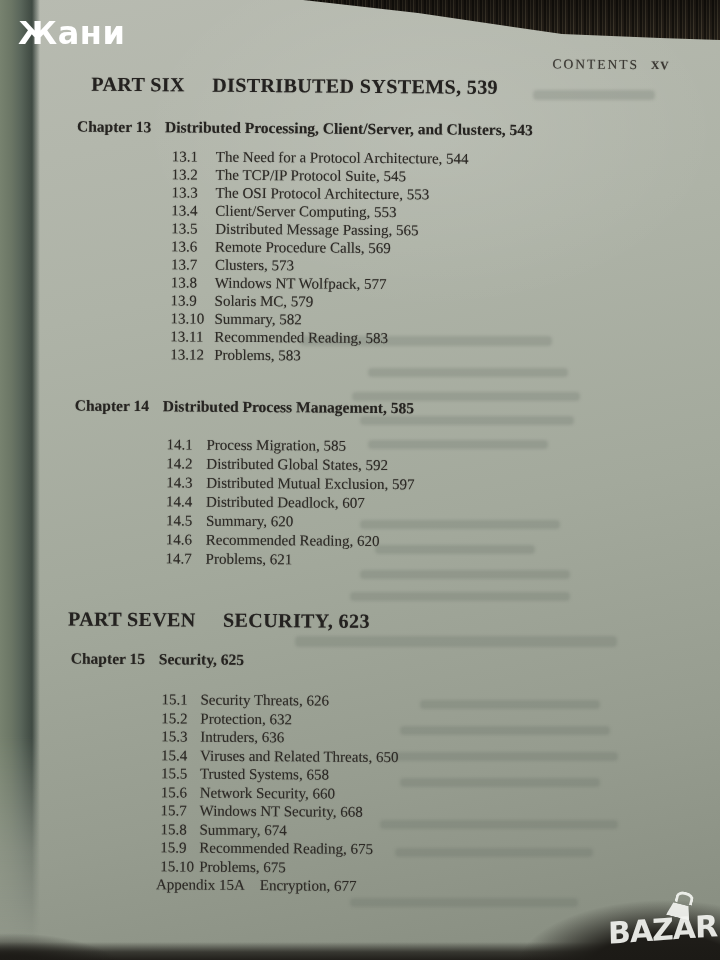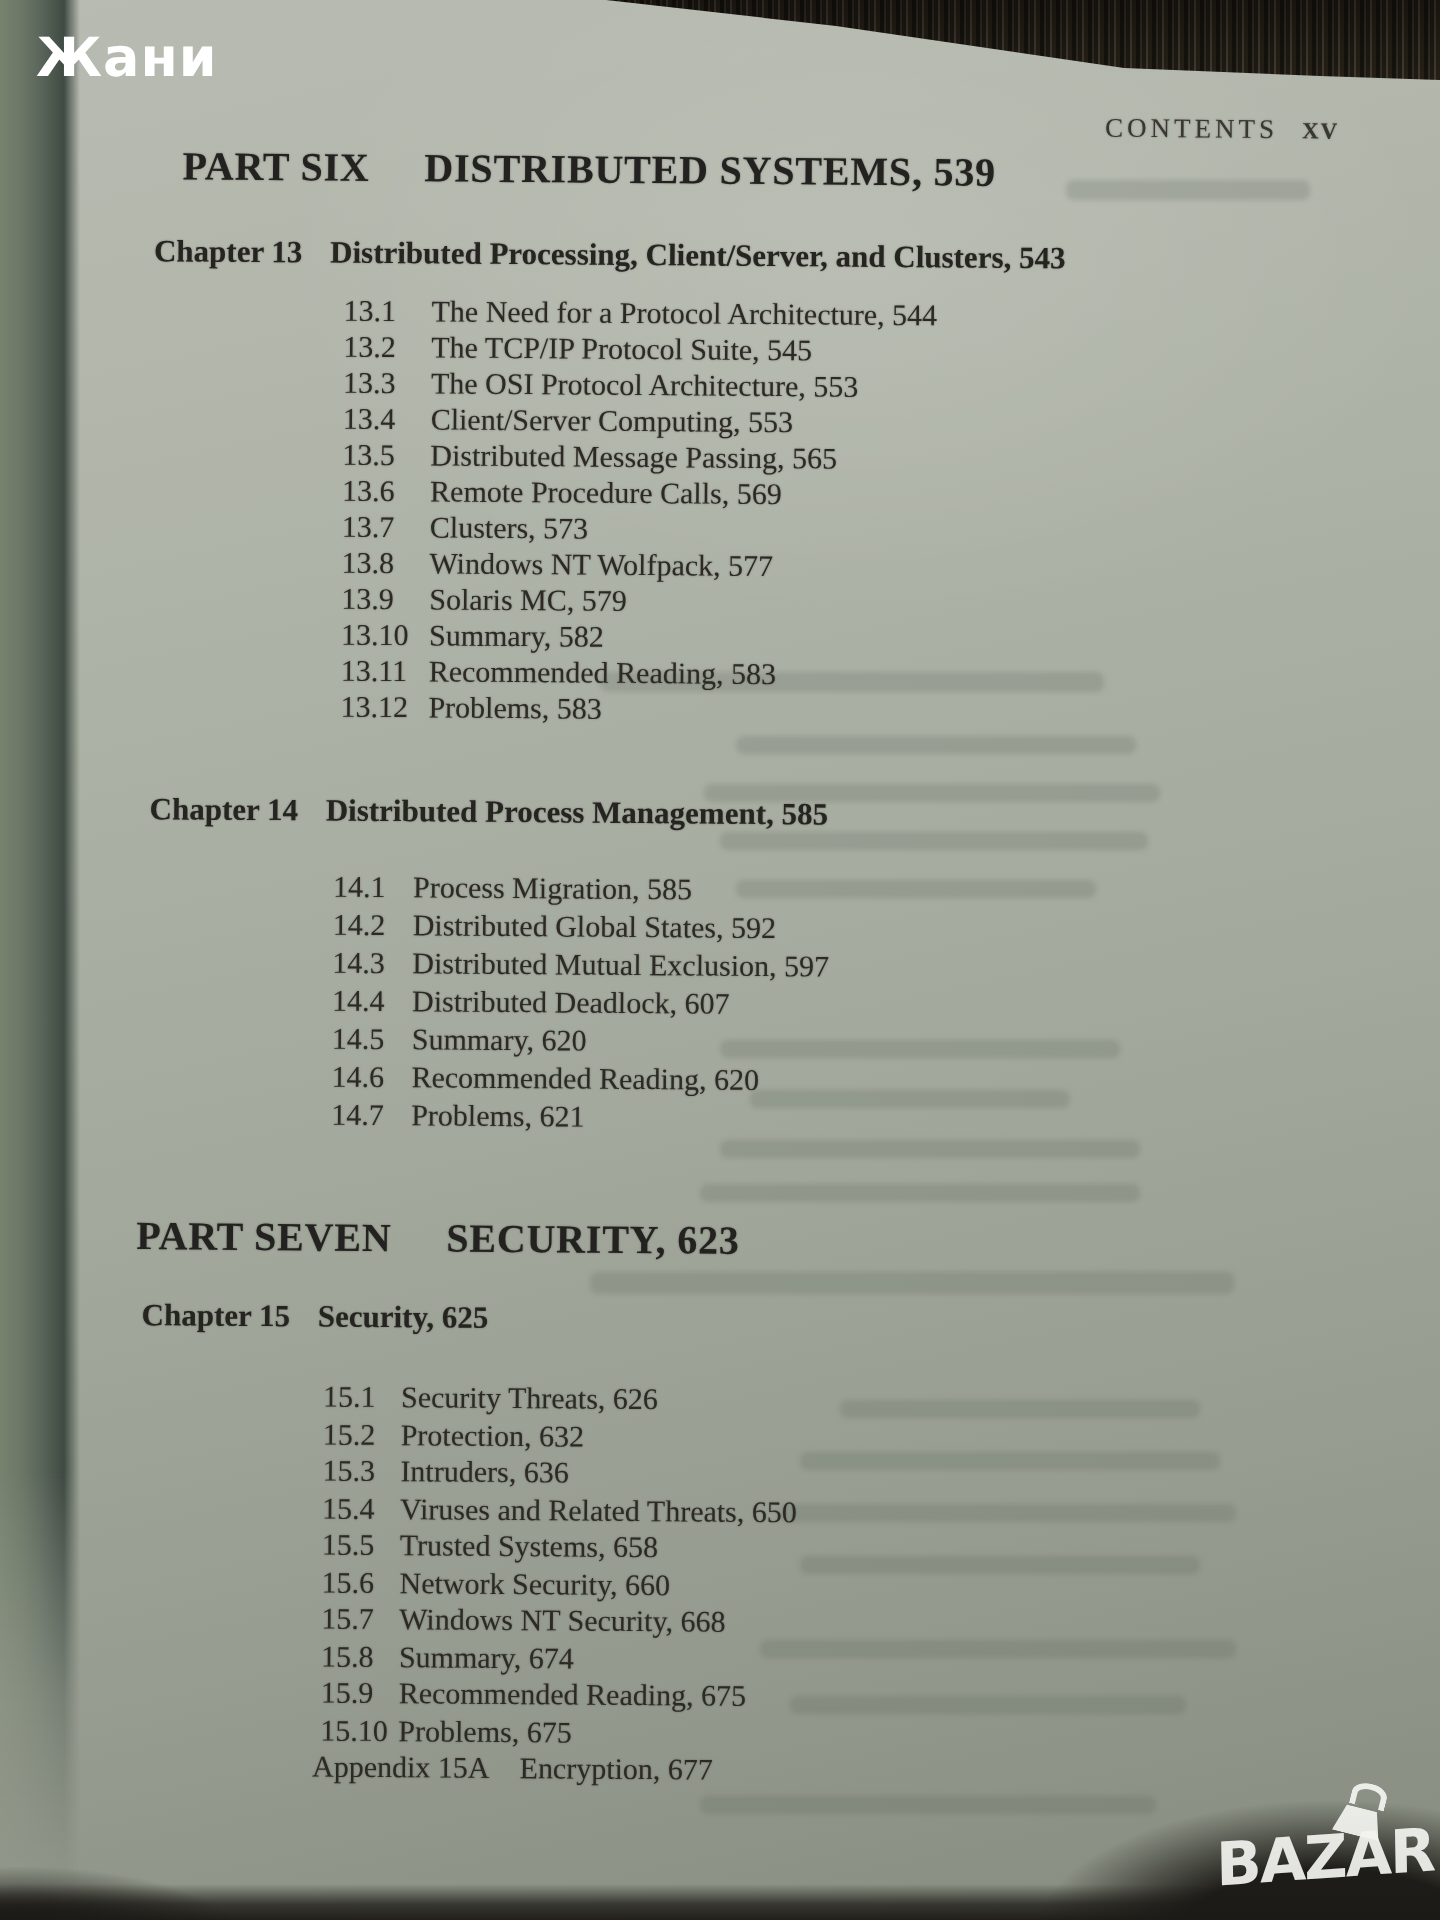--- a/index.html
+++ b/index.html
@@ -67,21 +67,21 @@
   #list14{top:434px;left:170px;line-height:19px;}
   #list14 .toc-num{width:40px;}
   #list15{top:689px;left:167px;line-height:18.5px;}
   #list15 .toc-num{width:39px;}
   .appendix-row{margin-left:-4px;display:flex;}
   .appendix-row .app-label{margin-right:15px;}
   
   .wm-name{
     position:absolute;top:14px;left:18px;
     font-family:"DejaVu Sans","Liberation Sans",sans-serif;
-    font-weight:bold;font-size:27px;color:#ffffff;letter-spacing:.5px;
+    font-weight:bold;font-size:32px;color:#ffffff;letter-spacing:.5px;
   }
   .wm-brand{
     position:absolute;top:912px;left:608px;
     font-family:"DejaVu Sans","Liberation Sans",sans-serif;
     font-weight:bold;font-size:30px;color:#f4f5f1;
     transform:rotate(-4deg) skewX(-3deg);letter-spacing:-1px;opacity:.92;
   }
   .wm-bag{position:absolute;top:898px;left:668px;transform:rotate(14deg);opacity:.92;}
   .wm-bag .bag-body{width:24px;height:20px;background:#f4f5f1;clip-path:polygon(18% 30%,82% 30%,100% 100%,0 100%);}
   .wm-bag .bag-handle{position:absolute;top:-7px;left:5px;width:12px;height:9px;border:3px solid #f4f5f1;border-bottom:none;border-radius:50% 50% 0 0;}

